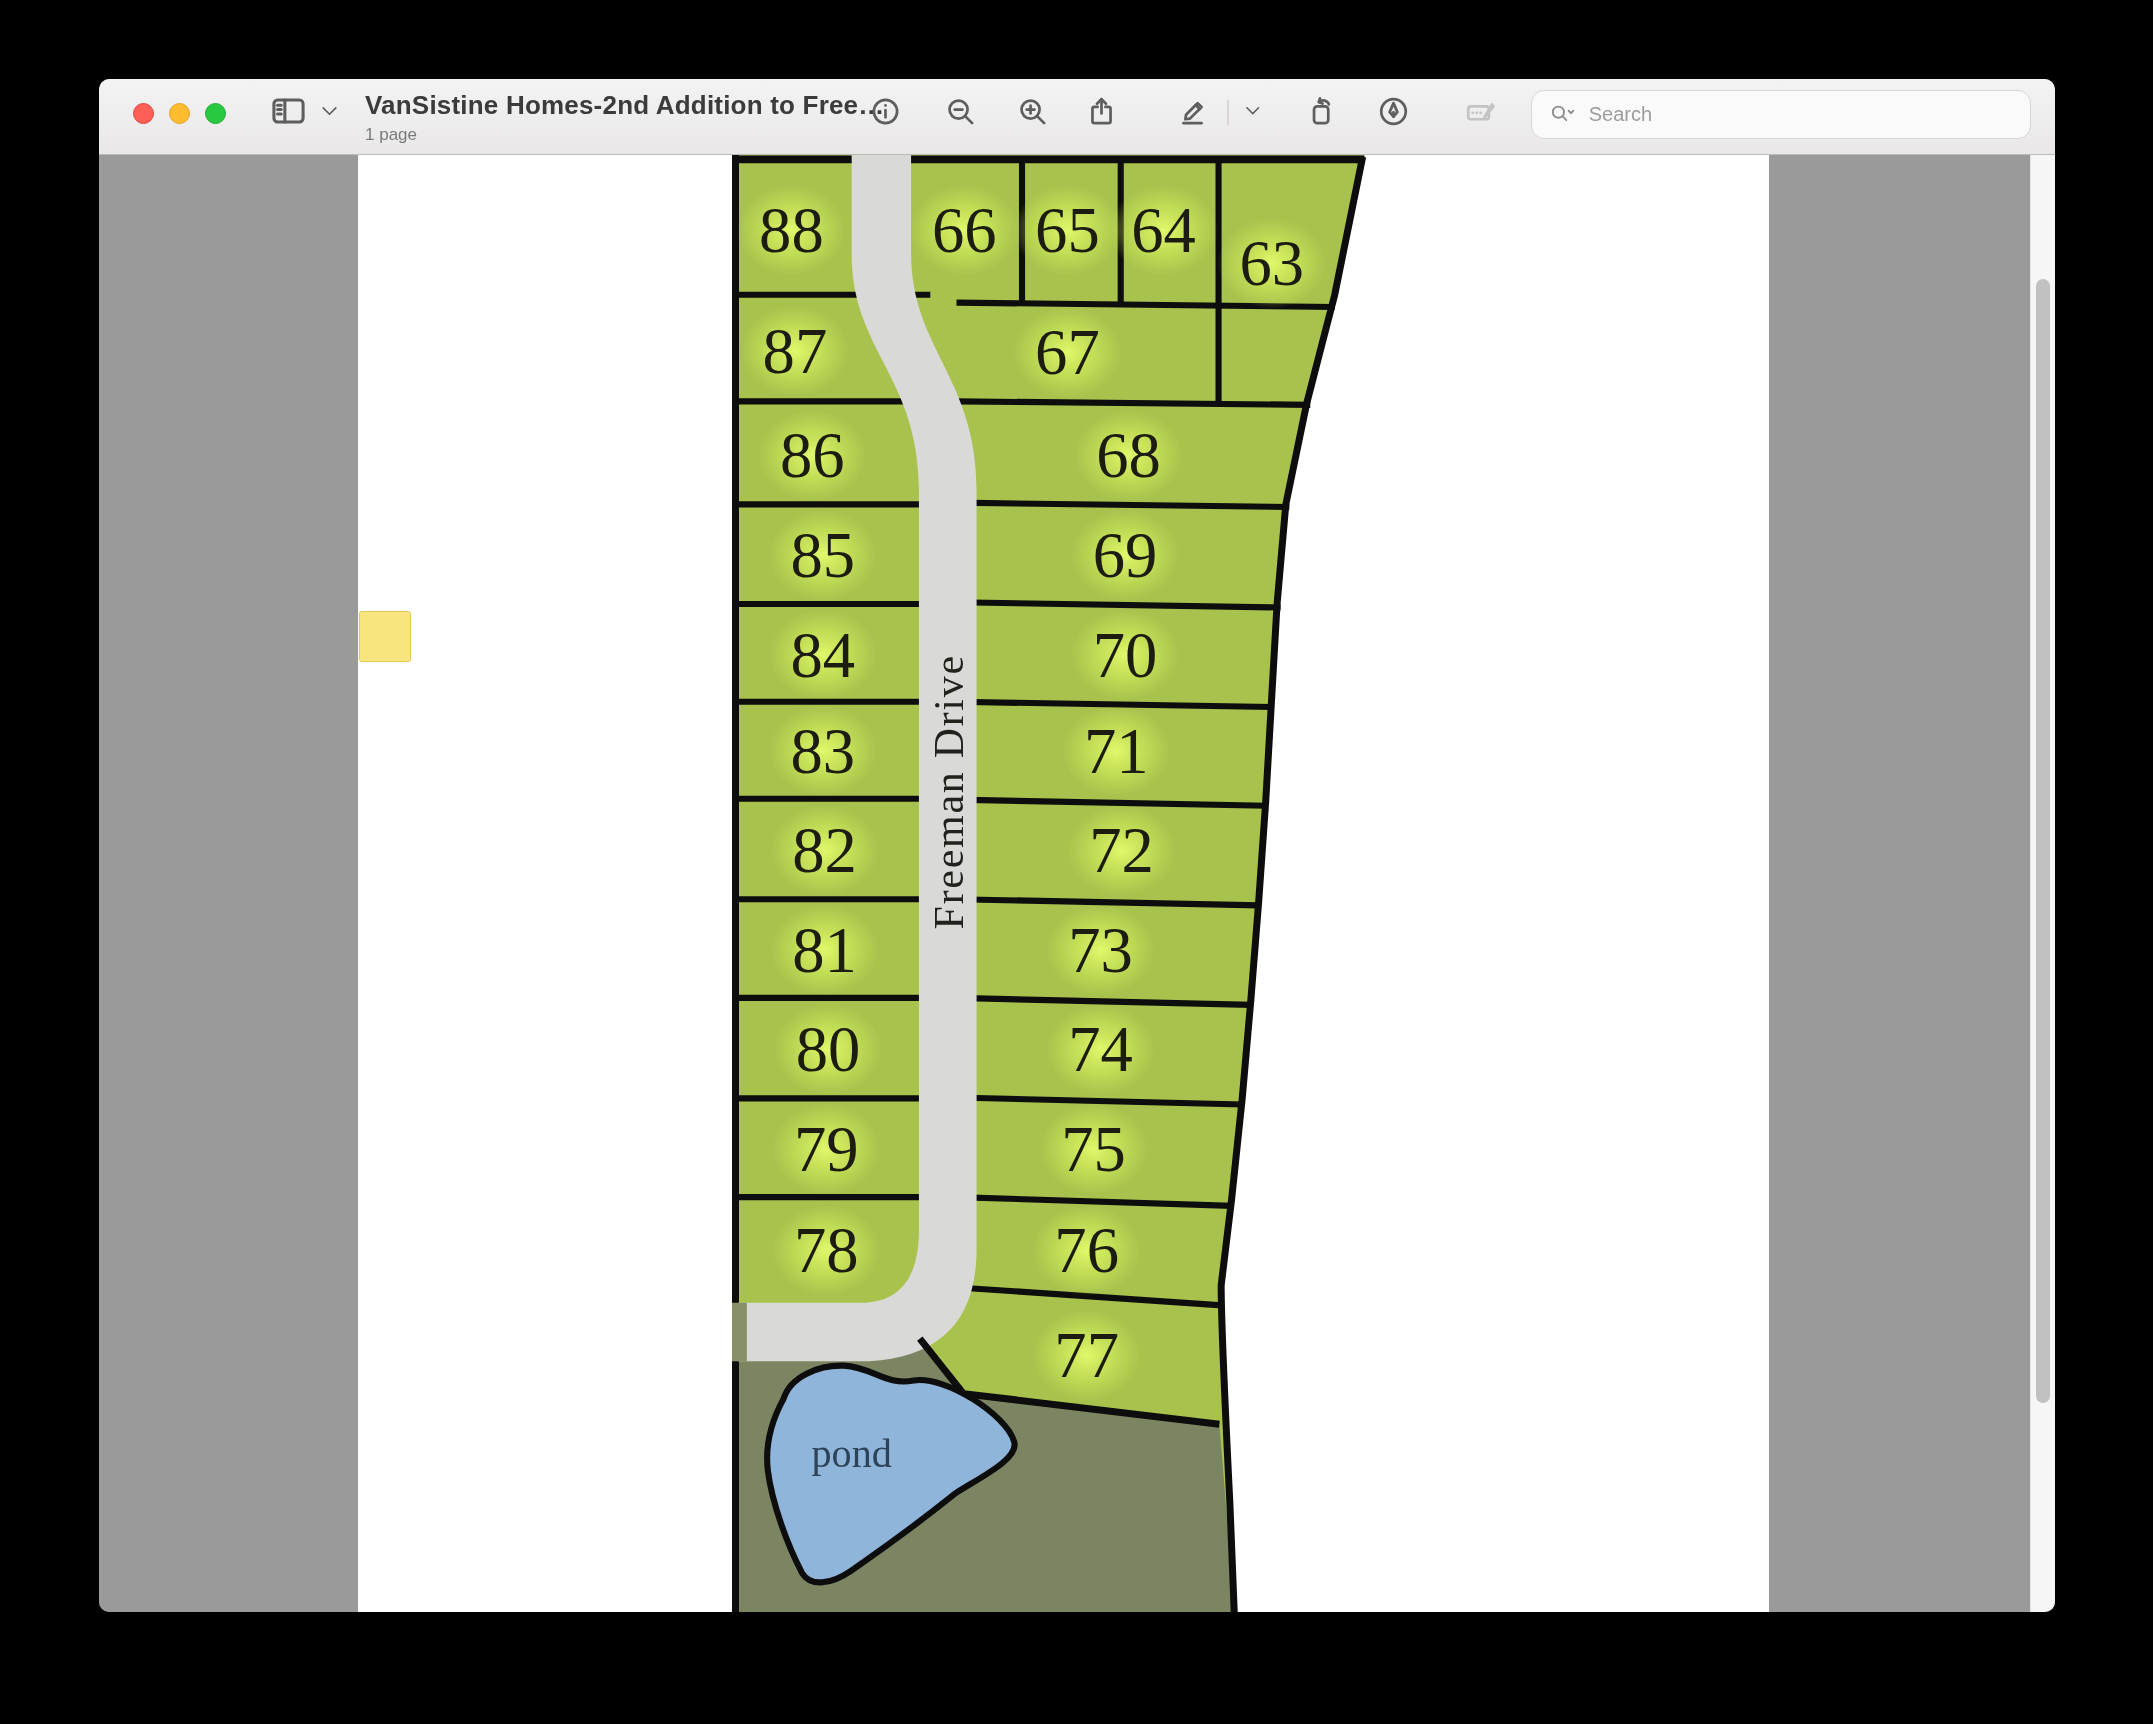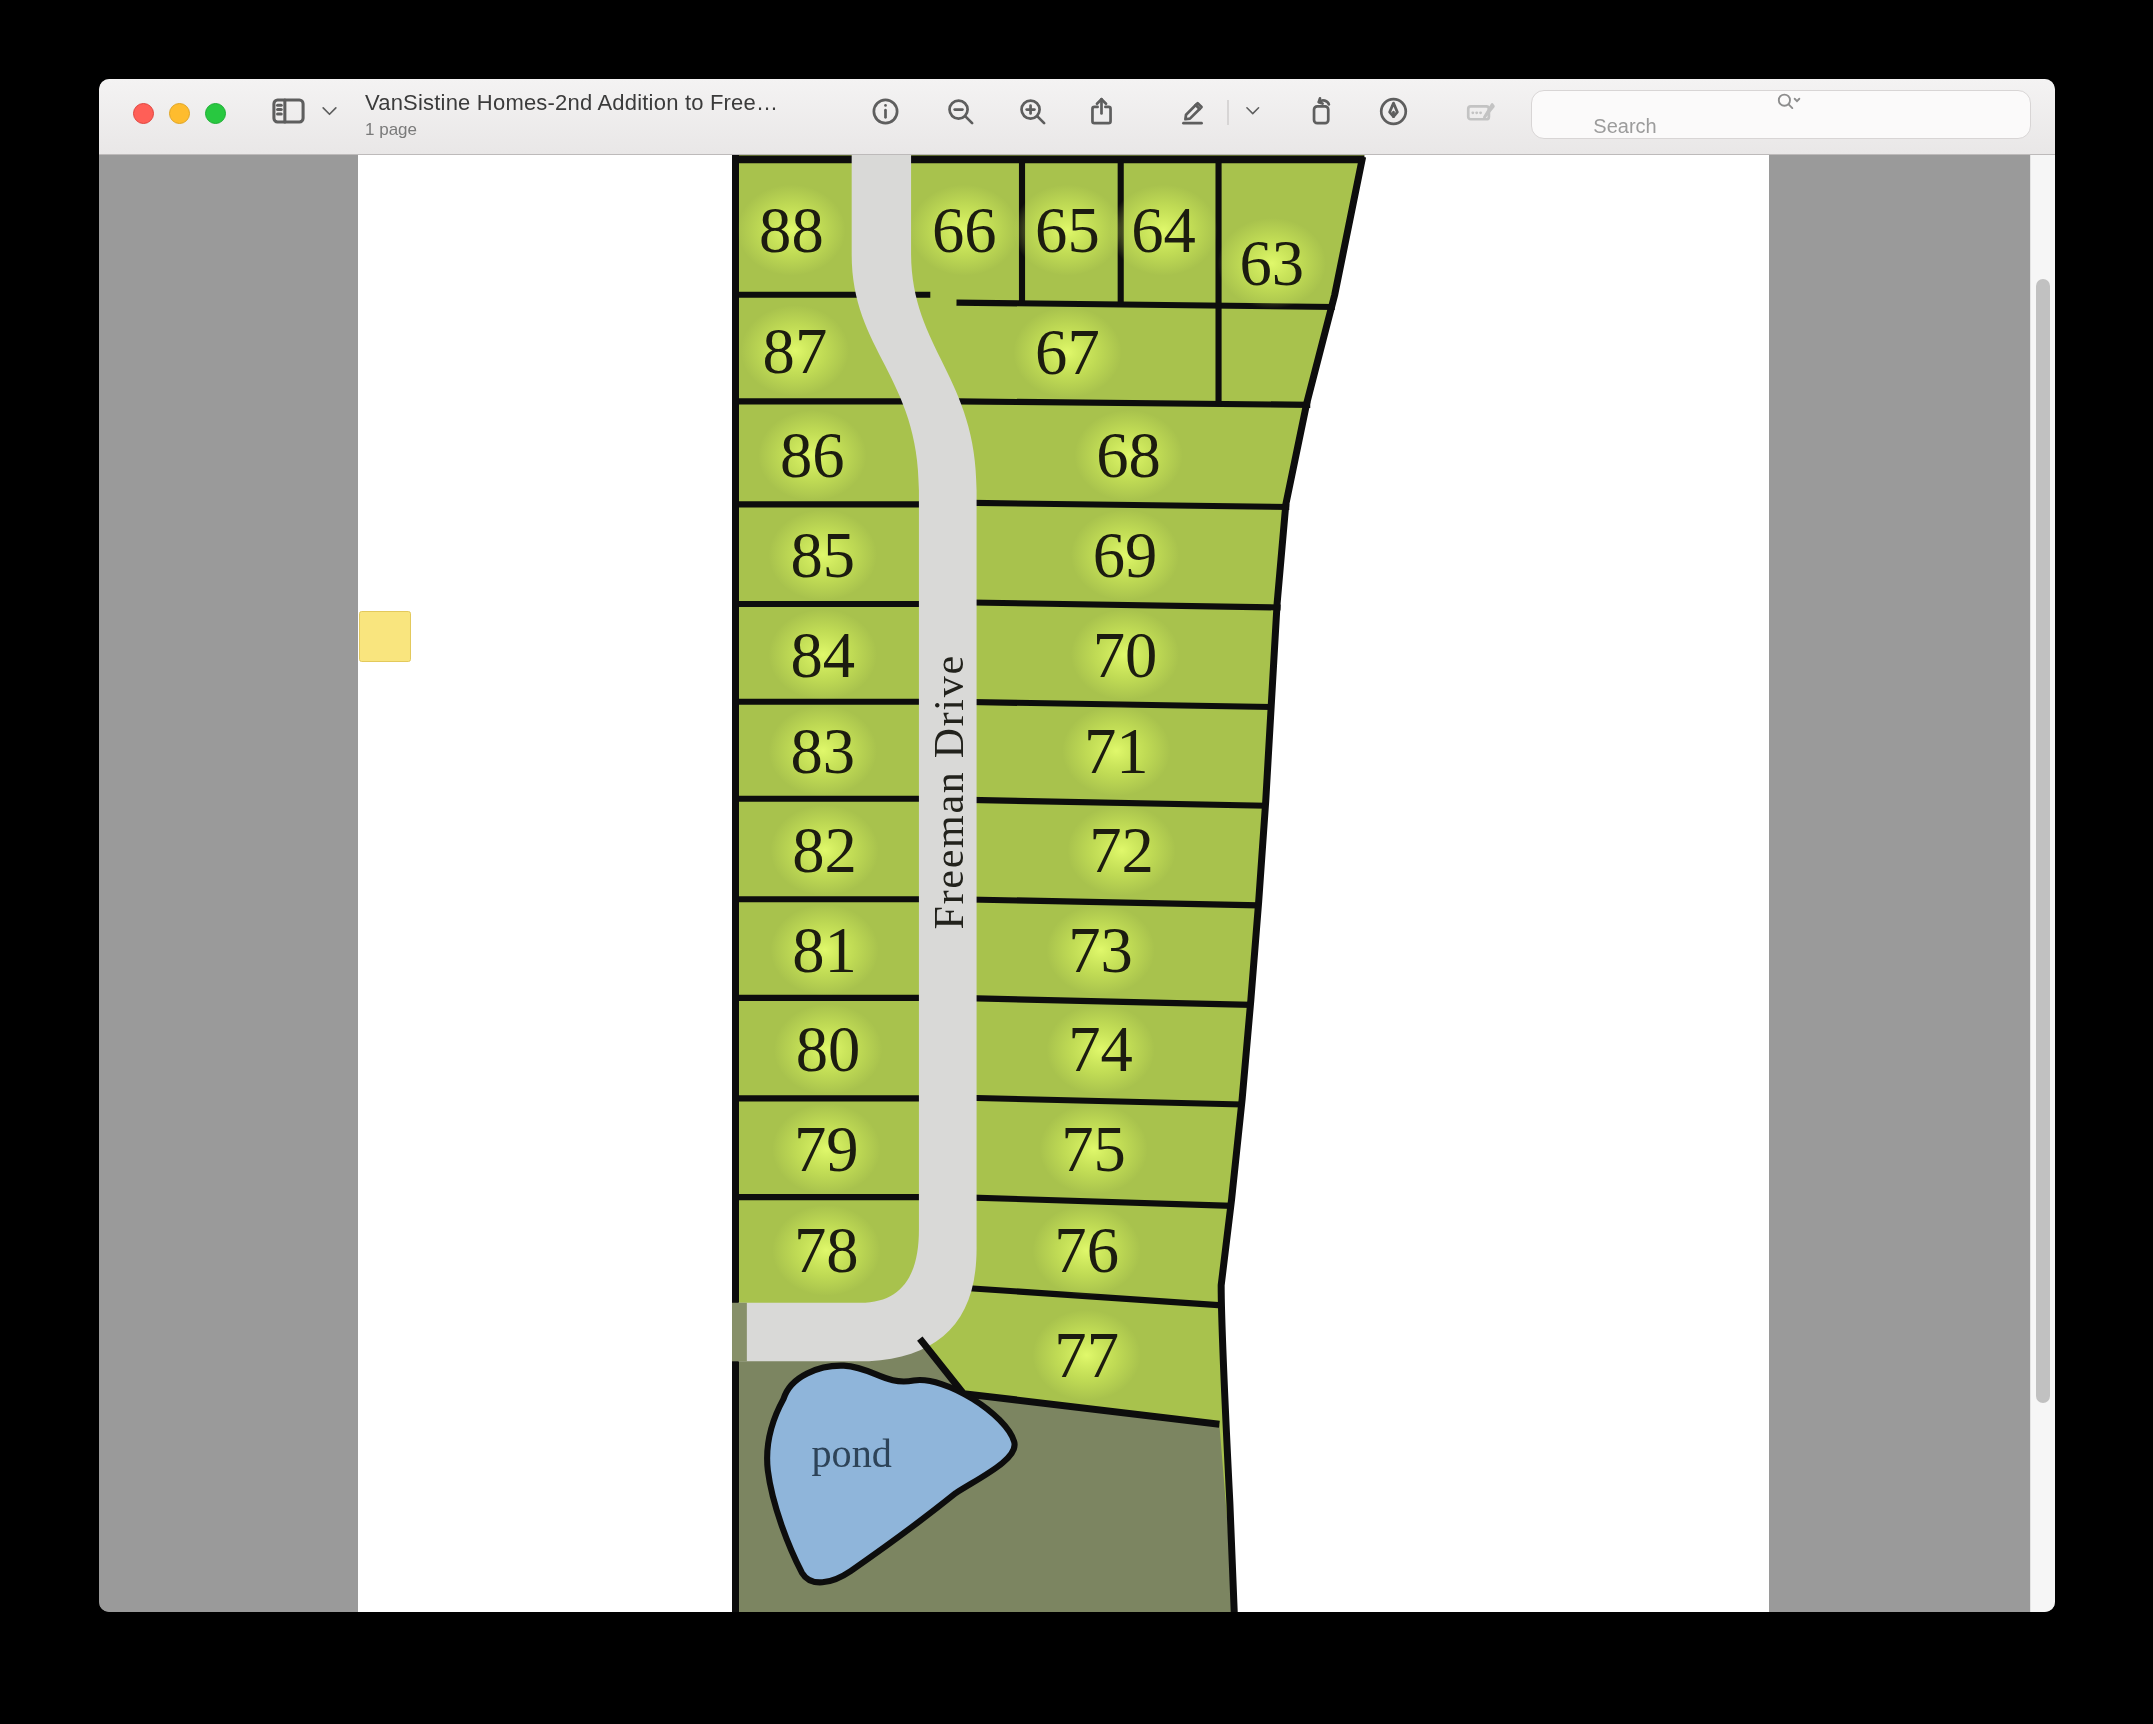--- a/index.html
+++ b/index.html
@@ -15,25 +15,25 @@
   .traffic{position:absolute;top:23.6px;width:19px;height:19px;border-radius:50%;}
   .t-close{left:34px;background:#ff5f57;border:0.9px solid #e0443e;}
   .t-min{left:70px;background:#febc2e;border:0.9px solid #e0a524;}
   .t-zoom{left:106px;background:#28c840;border:0.9px solid #1eae35;}
   .tb-btn{position:absolute;top:13px;width:38px;height:38px;border:none;background:transparent;
           display:flex;align-items:center;justify-content:center;padding:0;cursor:default;}
   .tb-btn svg{stroke:#5e5e5e;fill:none;stroke-width:2.1;stroke-linecap:round;stroke-linejoin:round;}
   .tb-btn.dim svg{stroke:#c3c3c3;}
   .tb-divider{position:absolute;left:1128px;top:21px;width:1.7px;height:24.5px;background:#d7d5d5;}
   .titleblock{position:absolute;left:266px;top:11.4px;}
-  .doc-title{font-size:22px;font-weight:normal;color:#3b3b3b;letter-spacing:0.2px;}
+  .doc-title{font-size:26px;font-weight:bold;color:#3b3b3b;letter-spacing:0.2px;}
   .doc-sub{font-size:17px;color:#7a7a7a;margin-top:3.5px;}
   .searchfield{position:absolute;left:1432px;top:10.5px;width:500px;height:49px;
                background:#fbfafa;border:0.9px solid #d8d5d5;border-radius:13px;
-               display:flex;align-items:center;box-sizing:border-box;padding-left:18px;flex-direction:column;}
+               display:flex;align-items:center;box-sizing:border-box;padding-left:18px;}
   .searchfield svg{stroke:#8d8d8d;fill:none;stroke-width:2;stroke-linecap:round;flex:0 0 auto;}
   .searchfield input{border:none;outline:none;background:transparent;margin-left:8.7px;
                      font-size:20px;color:#444;width:402px;font-family:"Liberation Sans",sans-serif;}
   .searchfield input::placeholder{color:#9c9c9c;}
   
   .content{position:absolute;left:0;top:76px;width:100%;height:1457px;background:#9a9a9a;}
   .page{position:absolute;left:259px;top:0;width:1411px;height:1457px;background:#fff;}
   .map{position:absolute;left:0;top:0;width:1411px;height:1457px;display:block;}
   .sticky-note{position:absolute;left:0.9px;top:456px;width:52px;height:51px;
                background:#f9e57e;border:1.7px solid #e3c95c;border-radius:2.6px;box-sizing:border-box;}

